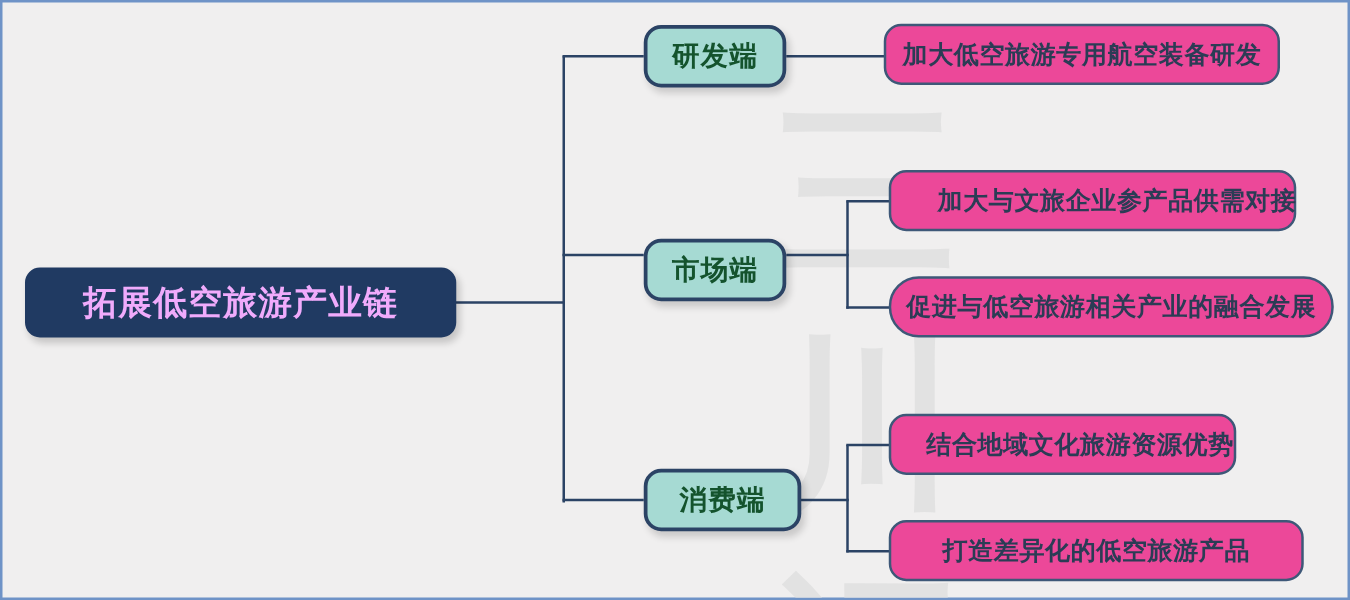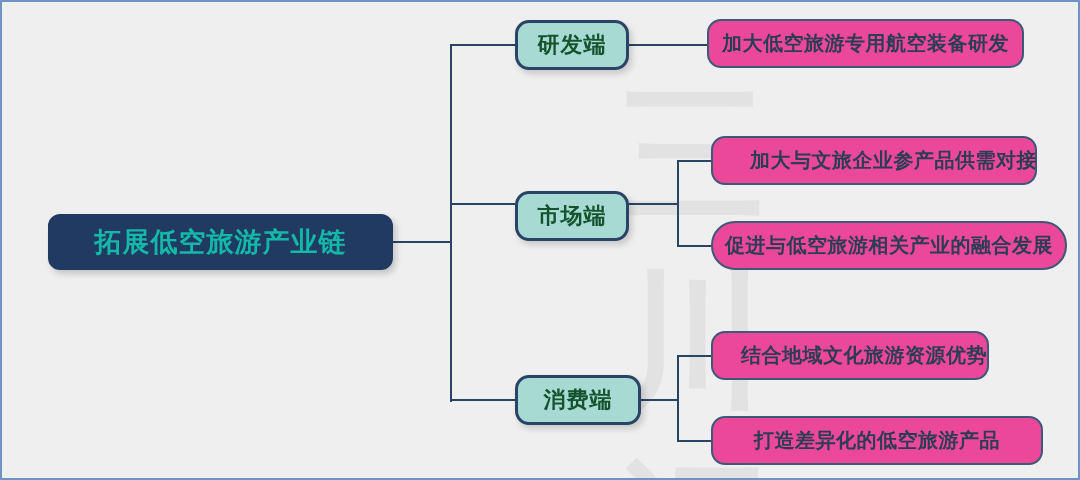--- a/index.html
+++ b/index.html
@@ -55,26 +55,25 @@
     align-items: center;
     justify-content: center;
     z-index: 2;
     white-space: nowrap;
   }
 
   .root {
     background: #203a62;
     border: 2px solid #203a62;
     border-radius: 12px;
-    color: #14b8a6;
+    color: #f0abfc;
     font-size: 27px;
     font-weight: 700;
     letter-spacing: 1px;
     box-shadow: 3px 4px 6px rgba(0,0,0,0.18);
-    margin-left: 28px;
   }
 
   .cat {
     background: #a6dad3;
     border: 3px solid #2b4365;
     border-radius: 14px;
     color: #14532d;
     font-size: 22px;
     font-weight: 700;
     letter-spacing: 1px;

